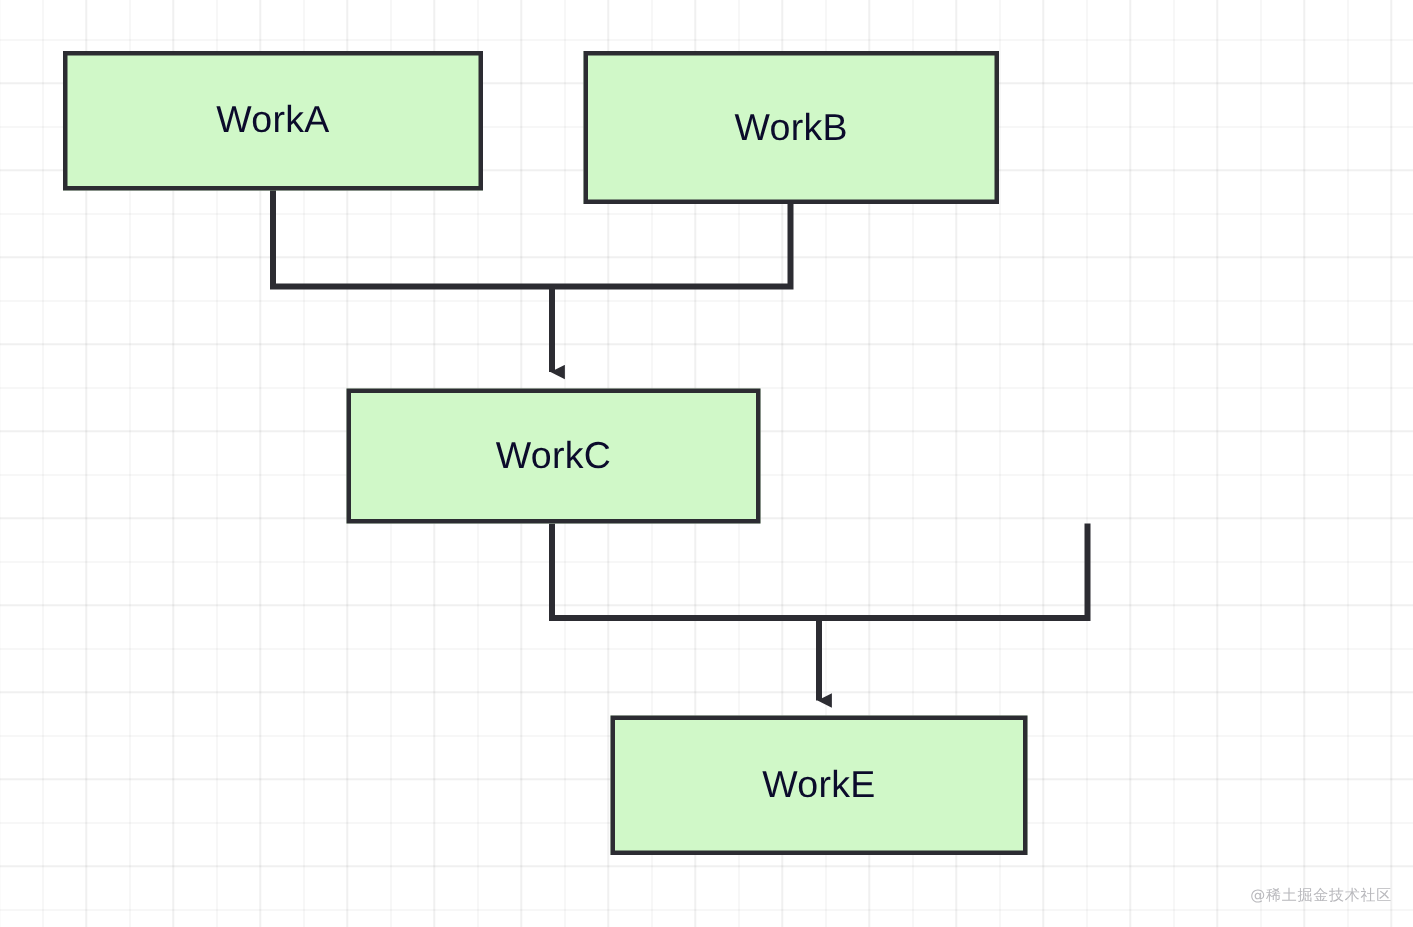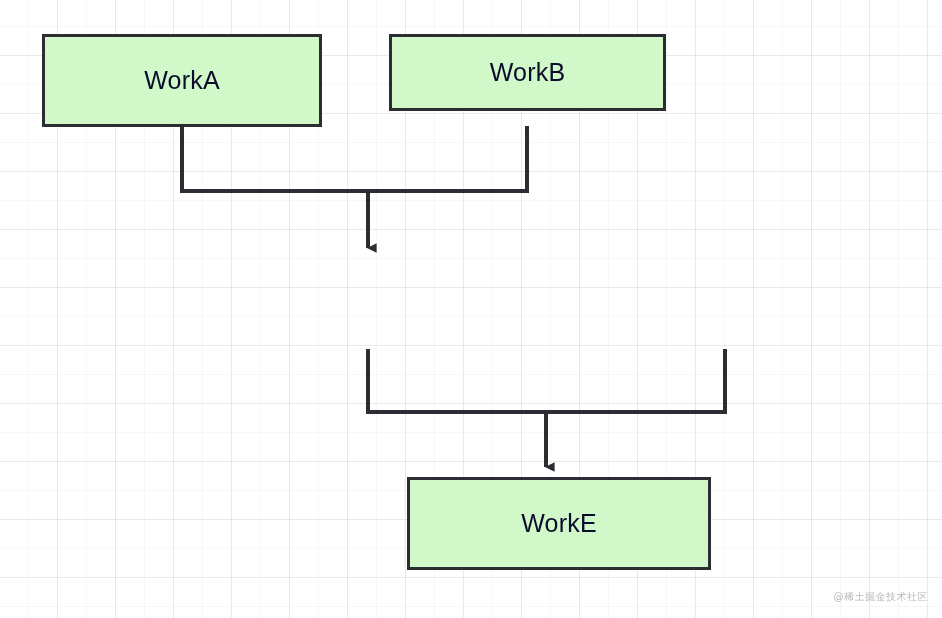--- a/index.html
+++ b/index.html
@@ -87,25 +87,28 @@
 
     <path d="M 725,349 L 725,412 L 546,412" fill="none" stroke="#2c2c32" stroke-width="4" stroke-linecap="butt" stroke-linejoin="miter"></path>
 
     <path d="M 546,412 L 546,467" fill="none" stroke="#2c2c32" stroke-width="4" marker-end="url(#arrowhead)"></path>
   </svg>
 
   <div class="node" style="left:42px; top:34px; width:280px; height:93px;">
     <span class="node-label">WorkA</span>
   </div>
 
-  <div class="node" style="left:389px; top:34px; width:277px; height:77px;">
+  <div class="node" style="left:389px; top:34px; width:277px; height:102px;">
     <span class="node-label">WorkB</span>
   </div>
 
+  <div class="node" style="left:231px; top:259px; width:276px; height:90px;">
+    <span class="node-label">WorkC</span>
+  </div>
 
 
-  <div class="node" style="left:407px; top:477px; width:304px; height:93px;">
+  <div class="node" style="left:407px; top:477px; width:278px; height:93px;">
     <span class="node-label">WorkE</span>
   </div>
 
   <div id="watermark">@稀土掘金技术社区</div>
 
 </div>
 
 </body></html>

